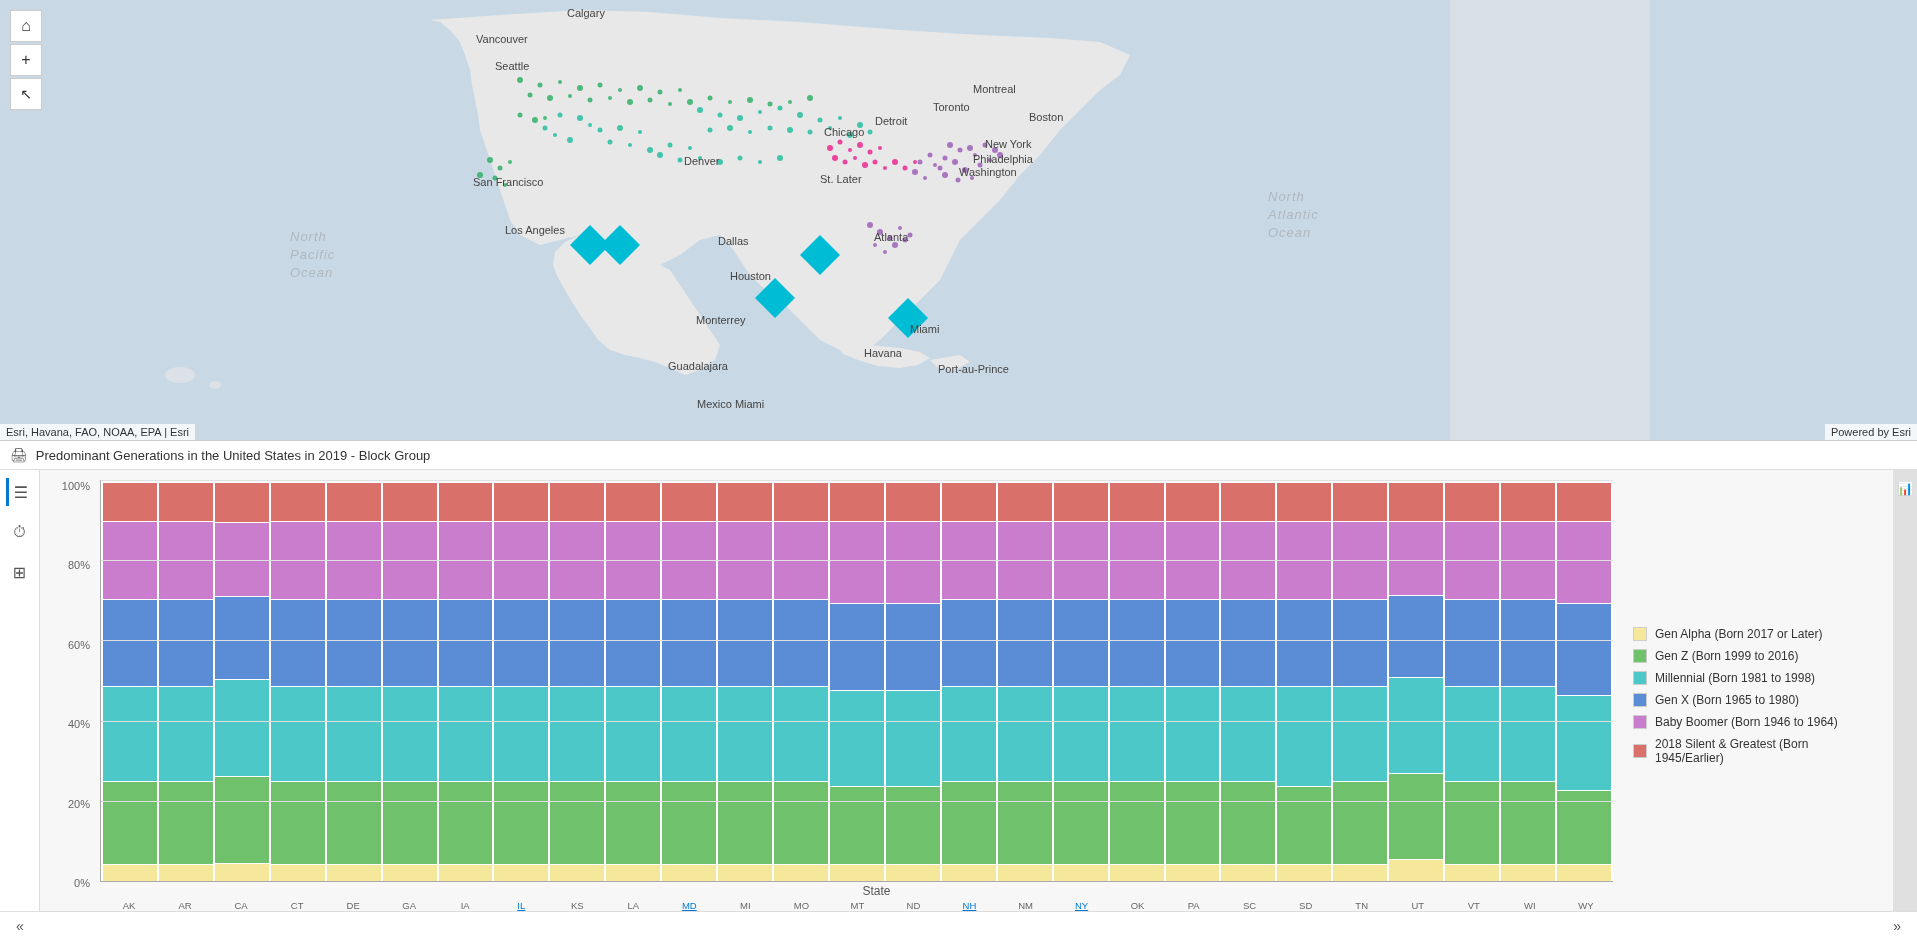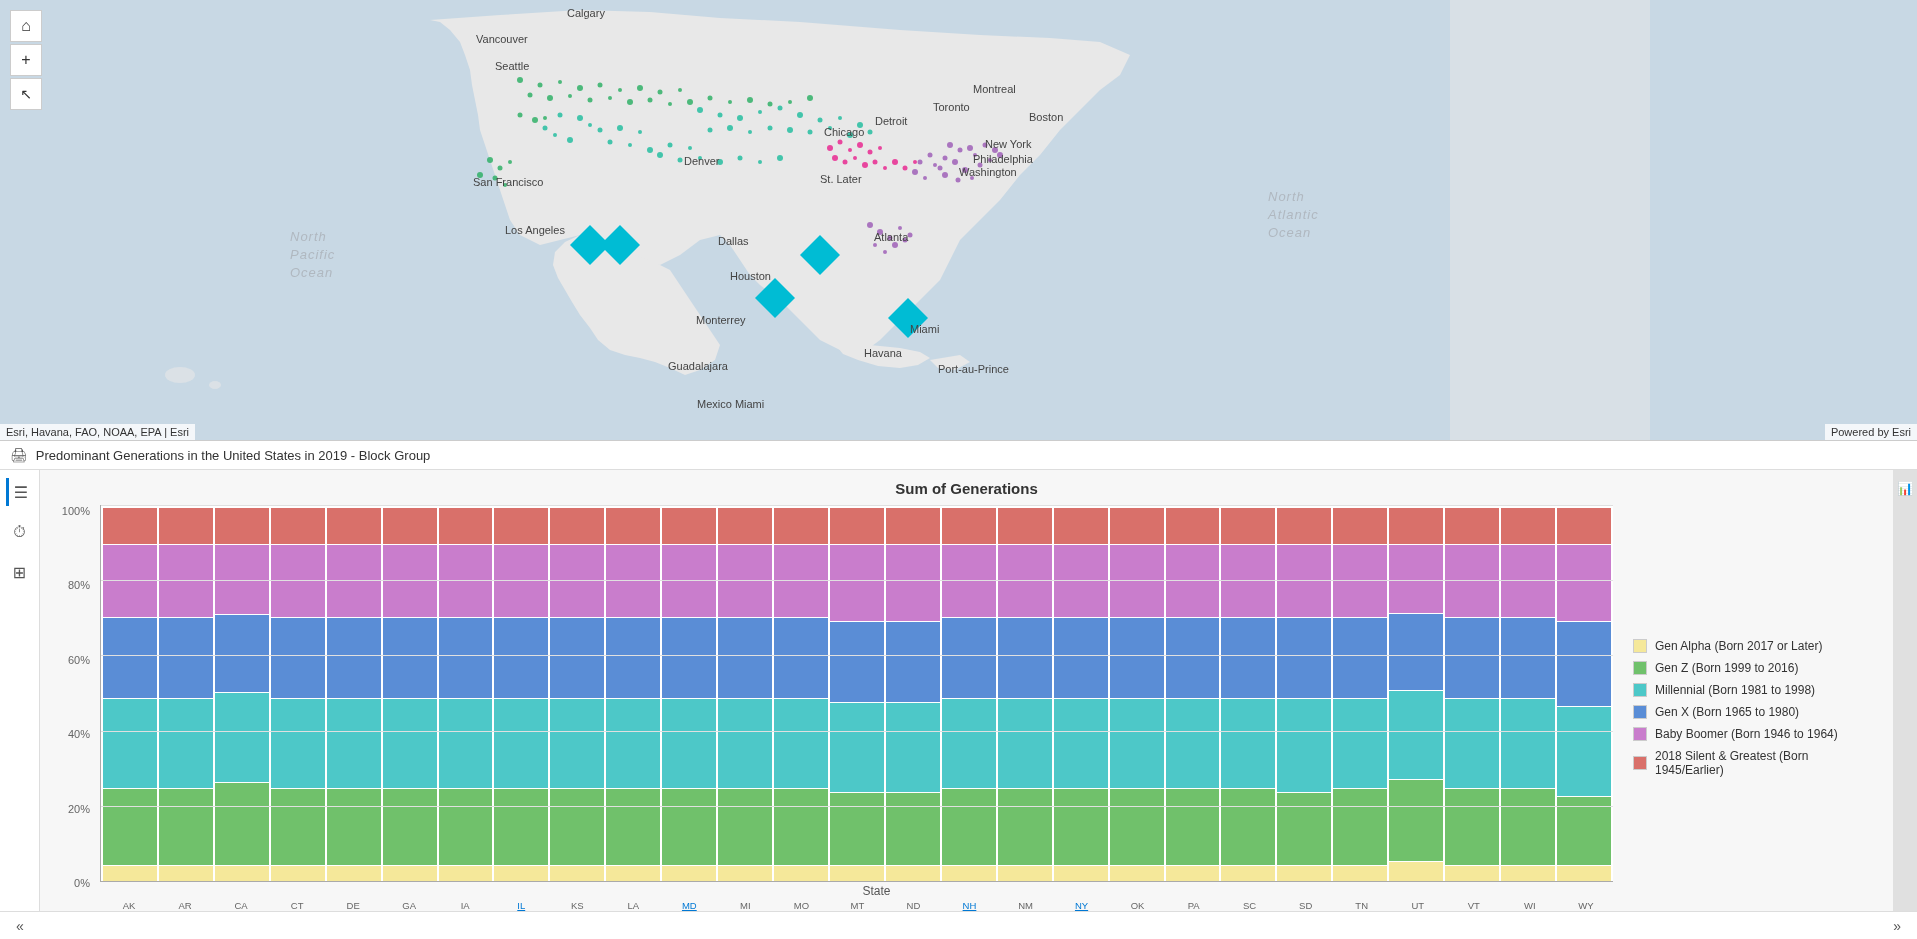--- a/index.html
+++ b/index.html
@@ -521,21 +521,20 @@
 
   <div id="chart-body">
 
     <div id="chart-sidebar-left">
       <div class="sidebar-icon sidebar-icon-active">☰</div>
       <div class="sidebar-icon">⏱</div>
       <div class="sidebar-icon">⊞</div>
     </div>
 
     <div id="chart-main">
-      <div id="chart-container-title">Sum of Generations</div>
       <div id="chart-area">
 
         <div id="y-axis-container">
           <div class="y-label">100%</div>
           <div class="y-label">80%</div>
           <div class="y-label">60%</div>
           <div class="y-label">40%</div>
           <div class="y-label">20%</div>
           <div class="y-label">0%</div>
         </div>

